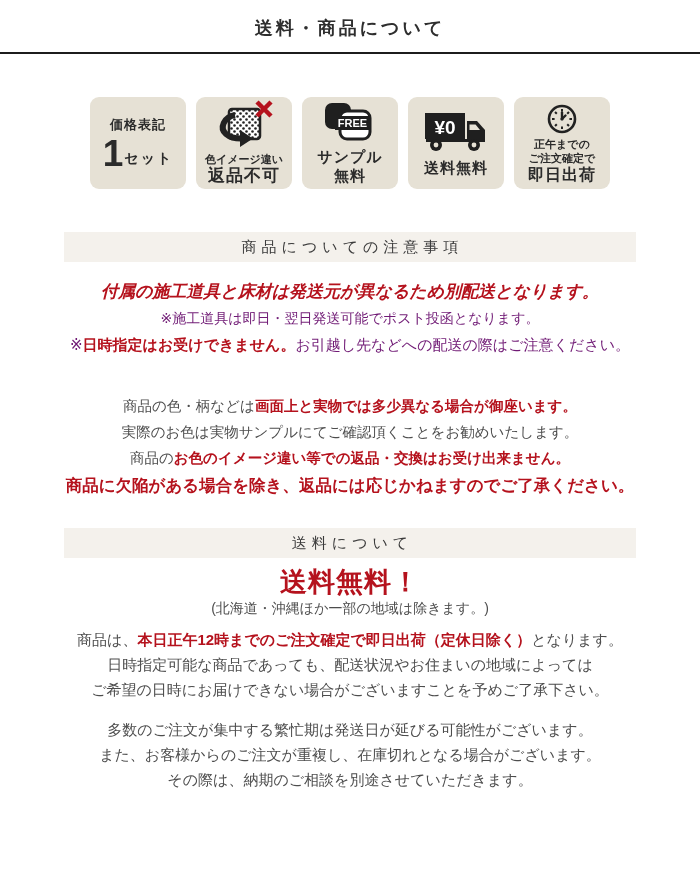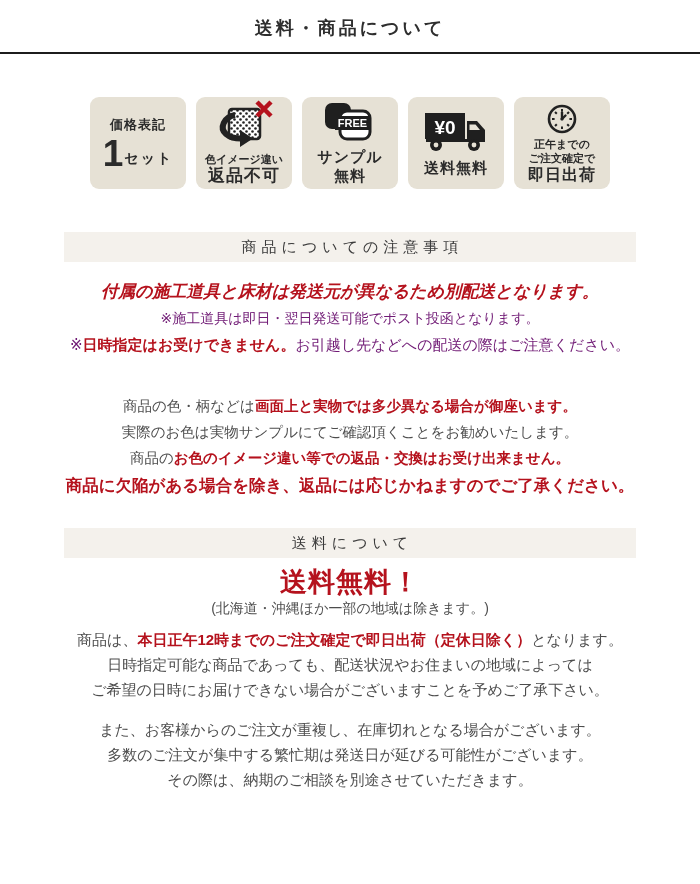--- a/index.html
+++ b/index.html
@@ -190,18 +190,18 @@
 
   <div class="lead-p1">
     <p>
       <span class="dk">商品は、</span><span class="rd">本日正午12時までのご注文確定で即日出荷（定休日除く）</span><span class="dk">となります。</span>
     </p>
     <p class="dk">日時指定可能な商品であっても、配送状況やお住まいの地域によっては</p>
     <p class="dk">ご希望の日時にお届けできない場合がございますことを予めご了承下さい。</p>
   </div>
 
   <div class="lead-p2">
+    <p class="dk">多数のご注文が集中する繁忙期は発送日が延びる可能性がございます。</p>
     <p class="dk">また、お客様からのご注文が重複し、在庫切れとなる場合がございます。</p>
-    <p class="dk">多数のご注文が集中する繁忙期は発送日が延びる可能性がございます。</p>
     <p class="dk">その際は、納期のご相談を別途させていただきます。</p>
   </div>
 
 </div>
 
 </body></html>

